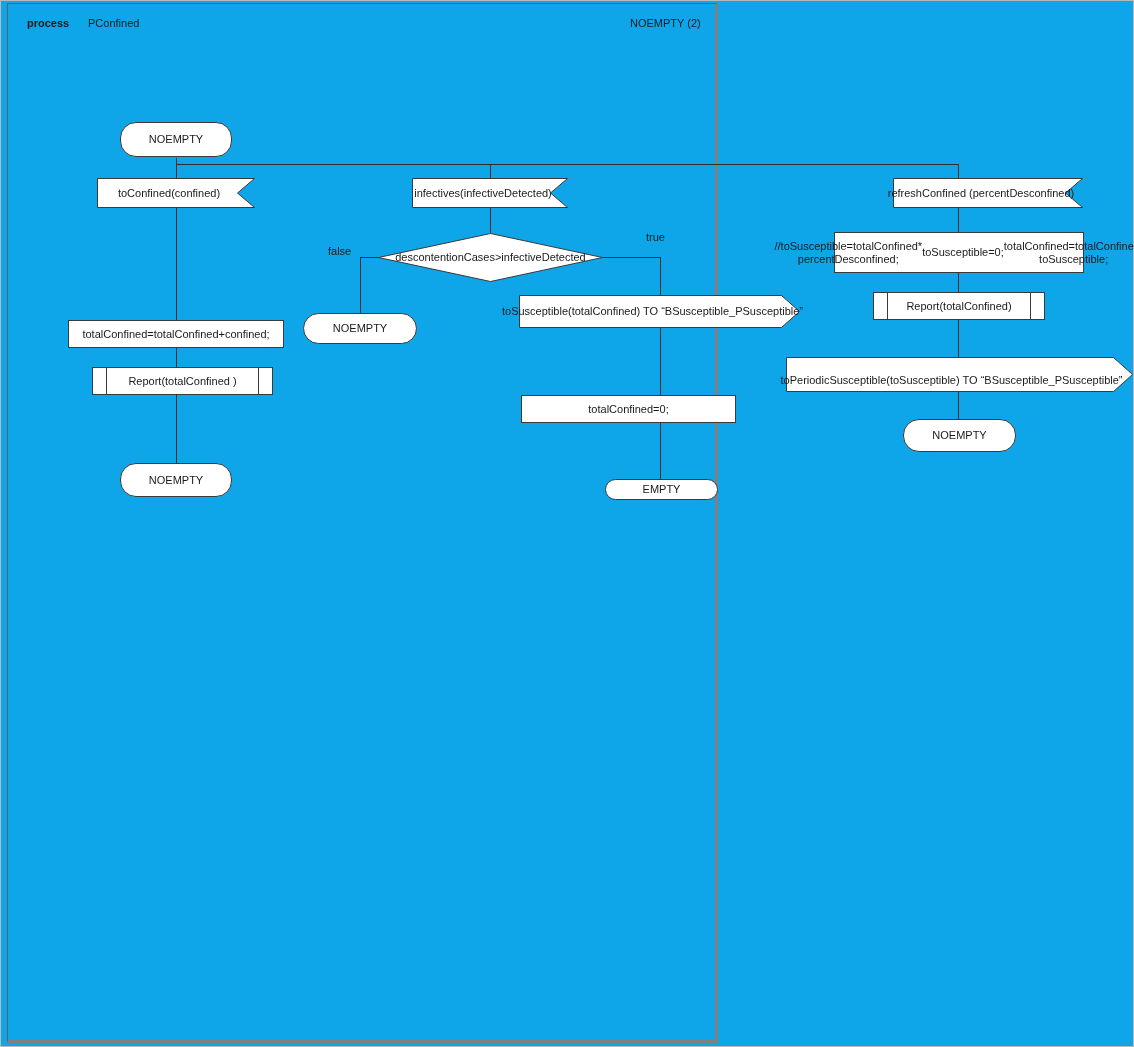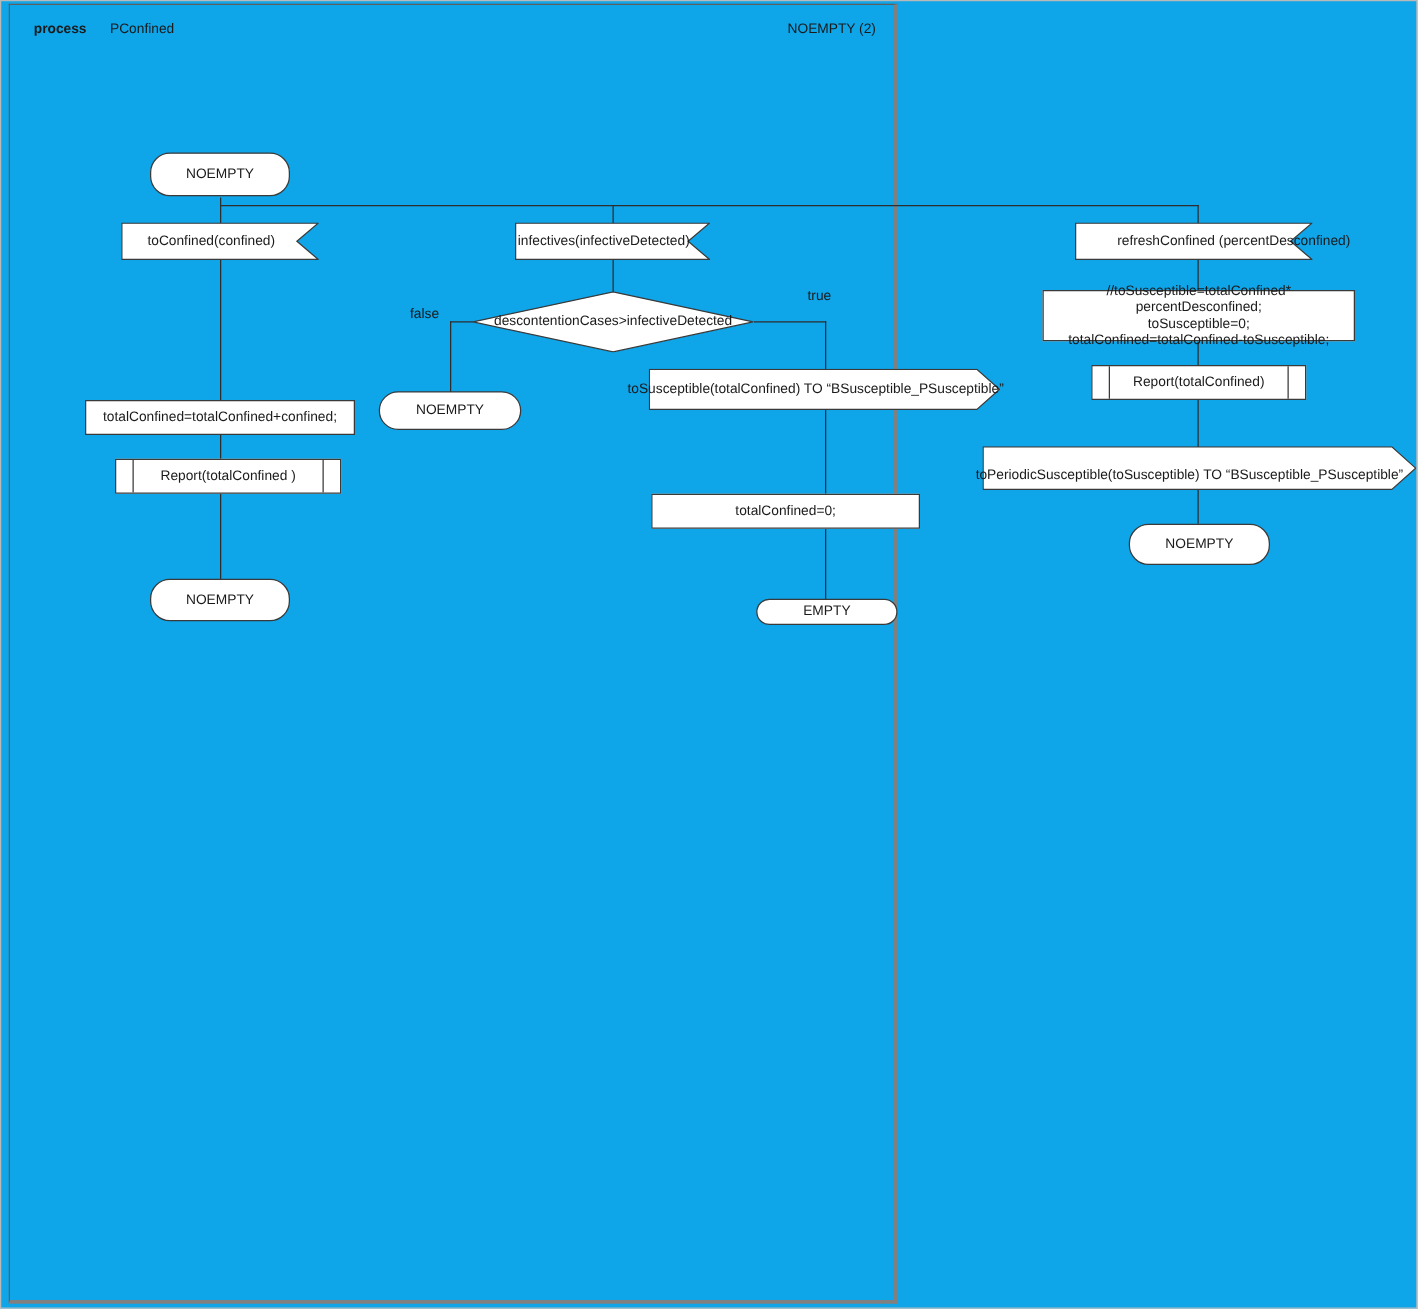--- a/index.html
+++ b/index.html
@@ -122,28 +122,28 @@
   </div>
 
   <div class="sym task" style="left:521px;top:395px;width:215px;height:28px;">
     <div class="lbl">totalConfined=0;</div>
   </div>
 
   <div class="sym state" style="left:605px;top:479px;width:113px;height:21px;">
     <div class="lbl">EMPTY</div>
   </div>
 
-  <div class="sym" style="left:860px;top:178px;width:190px;height:30px;padding-left:39px;">
+  <div class="sym" style="left:893px;top:178px;width:190px;height:30px;">
     <svg class="shape" width="190" height="30" viewBox="0 0 190 30">
       <polygon points="0.5,0.5 189.5,0.5 172.5,15 189.5,29.5 0.5,29.5"></polygon>
     </svg>
     <div class="lbl" style="margin-right:14px;">refreshConfined (percentDesconfined)</div>
   </div>
 
-  <div class="sym task" style="left:834px;top:232px;width:250px;height:41px;flex-direction:column;">
+  <div class="sym task" style="left:834px;top:232px;width:250px;height:41px;flex-direction:row;">
     <div class="lbl multi">//toSusceptible=totalConfined* percentDesconfined;</div>
     <div class="lbl multi">toSusceptible=0;</div>
     <div class="lbl multi">totalConfined=totalConfined-toSusceptible;</div>
   </div>
 
   <div class="sym proc" style="left:873px;top:292px;width:172px;height:28px;">
     <div class="sidebars"></div>
     <div class="lbl">Report(totalConfined)</div>
   </div>
 

